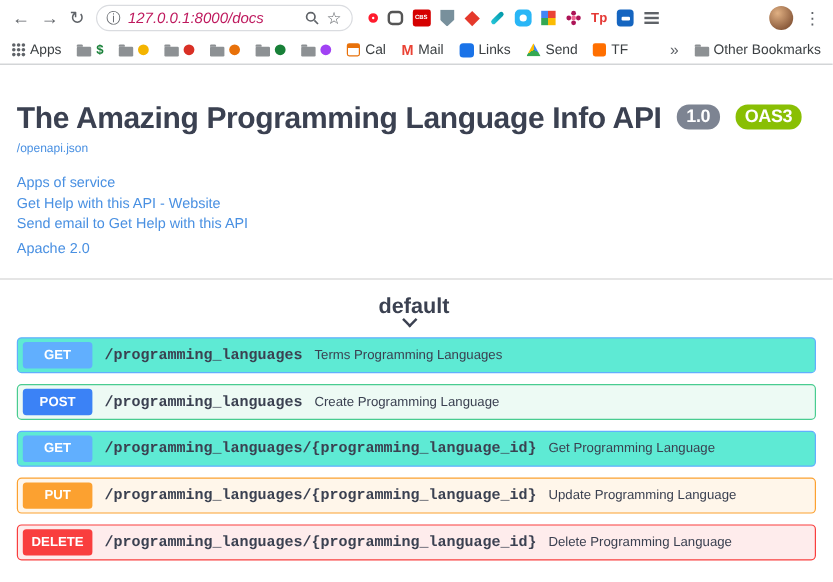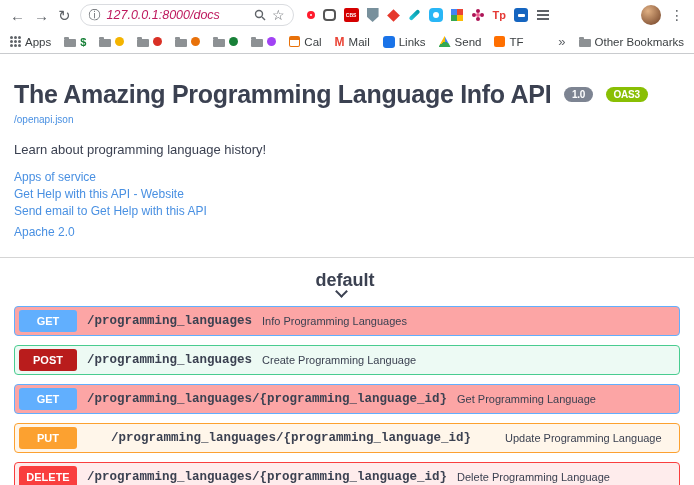--- a/index.html
+++ b/index.html
@@ -64,47 +64,47 @@
   .links-icon { width: 12px; height: 12px; border-radius: 3px; background: #1a73e8; }
   .drive-icon { width: 12px; height: 11px;
     background: conic-gradient(#4285f4 0 33%, #34a853 0 66%, #fbbc04 0);
     clip-path: polygon(50% 0, 100% 100%, 0 100%); }
   .tf-icon { width: 11px; height: 11px; background: #ff6f00; border-radius: 2px; }
   .overflow { margin-left: auto; color: #5f6368; font-size: 13px; }
 
   
   .content { padding: 16px 14px 0; color: #3b4151; }
   h1.api-title { font-size: 25px; font-weight: bold; color: #3b4151; letter-spacing: -0.3px; }
-  .badge { display: inline-block; font-size: 10px; font-weight: bold; color: #fff;
+  .badge { display: inline-block; font-size: 15px; font-weight: bold; color: #fff;
     padding: 2px 8px; border-radius: 10px; position: relative; top: -5px; margin-left: 6px; margin-top: 22px; }
   .badge.version { background: #7d8492; }
   .badge.oas { background: #89bf04; }
   .spec-link { display: inline-block; font-size: 10px; color: #4990e2; text-decoration: none; margin-top: 4px; }
   .desc { font-size: 13px; margin-top: 15px; color: #3b4151; }
   .info-link { display: block; font-size: 12px; color: #4990e2; text-decoration: none; margin-top: 3px; }
   .info-link.first { margin-top: 13px; }
   .info-link.apache { margin-top: 7px; }
   .divider { border-top: 1px solid #d5d5d5; margin: 18px -14px 0; }
   .section-header { display: flex; align-items: center; justify-content: space-between;
     padding: 12px 4px 10px 0; cursor: pointer; flex-direction: column; }
   .section-title { font-size: 18px; font-weight: bold; color: #3b4151; }
   .chevron { width: 9px; height: 9px; border-right: 2px solid #3b4151; border-bottom: 2px solid #3b4151;
     transform: rotate(45deg); margin: -4px 8px 0 0; }
 
   .ops { display: flex; flex-direction: column; gap: 9px; }
   .op { display: flex; align-items: center; height: 30px; border-radius: 4px; border: 1px solid;
     padding: 0 8px 0 4px; cursor: pointer; }
-  .op.get    { border-color: #61affe; background: #fca5a5; }
+  .op.get    { border-color: #61affe; background: #5eead4; }
   .op.post   { border-color: #49cc90; background: #edfaf4; }
-  .op.put    { border-color: #fca130; background: #fff6ea; gap: 24px; }
+  .op.put    { border-color: #fca130; background: #fff6ea; }
   .op.delete { border-color: #f93e3e; background: #feecec; }
   .method { width: 58px; text-align: center; padding: 5px 0; border-radius: 3px; color: #fff;
     font-size: 11px; font-weight: bold; }
   .op.get    .method { background: #61affe; }
-  .op.post   .method { background: #b91c1c; }
+  .op.post   .method { background: #3b82f6; }
   .op.put    .method { background: #fca130; }
   .op.delete .method { background: #f93e3e; }
   .path { font-family: "Liberation Mono", "DejaVu Sans Mono", monospace; font-weight: bold;
     font-size: 12.5px; color: #3b4151; margin: 0 10px; }
   .summary { font-size: 11px; color: #3b4151; }
 </style>
 </head>
 <body>
 
 <div class="toolbar">
@@ -212,39 +212,38 @@
 </div>
 
 <div class="content">
   <h1 class="api-title">
     <span>The Amazing Programming Language Info API</span>
     <span class="badge version">1.0</span>
     <span class="badge oas">OAS3</span>
   </h1>
   <a class="spec-link" href="#">/openapi.json</a>
 
-  <p class="desc">Learn about programming language history!</p>
 
   <a class="info-link first" href="#">Apps of service</a>
   <a class="info-link" href="#">Get Help with this API - Website</a>
   <a class="info-link" href="#">Send email to Get Help with this API</a>
   <a class="info-link apache" href="#">Apache 2.0</a>
 
   <div class="divider"></div>
 
   <div class="section-header">
     <span class="section-title">default</span>
     <span class="chevron"></span>
   </div>
 
   <div class="ops">
     <div class="op get">
       <span class="method">GET</span>
       <span class="path">/programming_languages</span>
-      <span class="summary">Info Programming Languages</span>
+      <span class="summary">Terms Programming Languages</span>
     </div>
     <div class="op post">
       <span class="method">POST</span>
       <span class="path">/programming_languages</span>
       <span class="summary">Create Programming Language</span>
     </div>
     <div class="op get">
       <span class="method">GET</span>
       <span class="path">/programming_languages/{programming_language_id}</span>
       <span class="summary">Get Programming Language</span>

